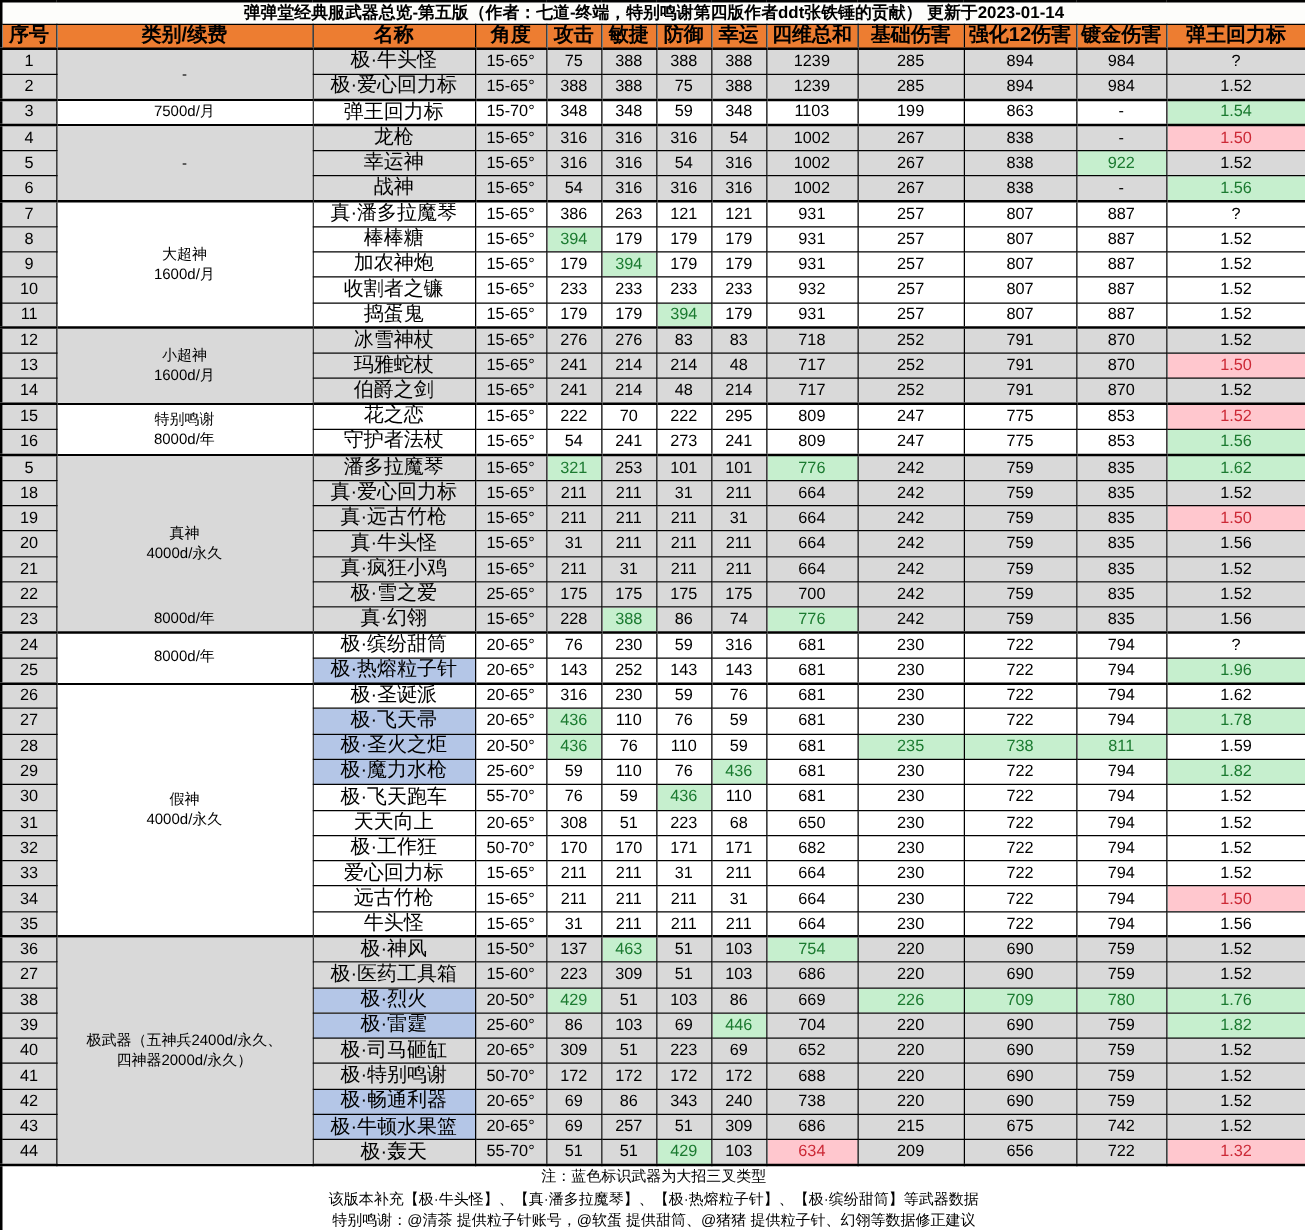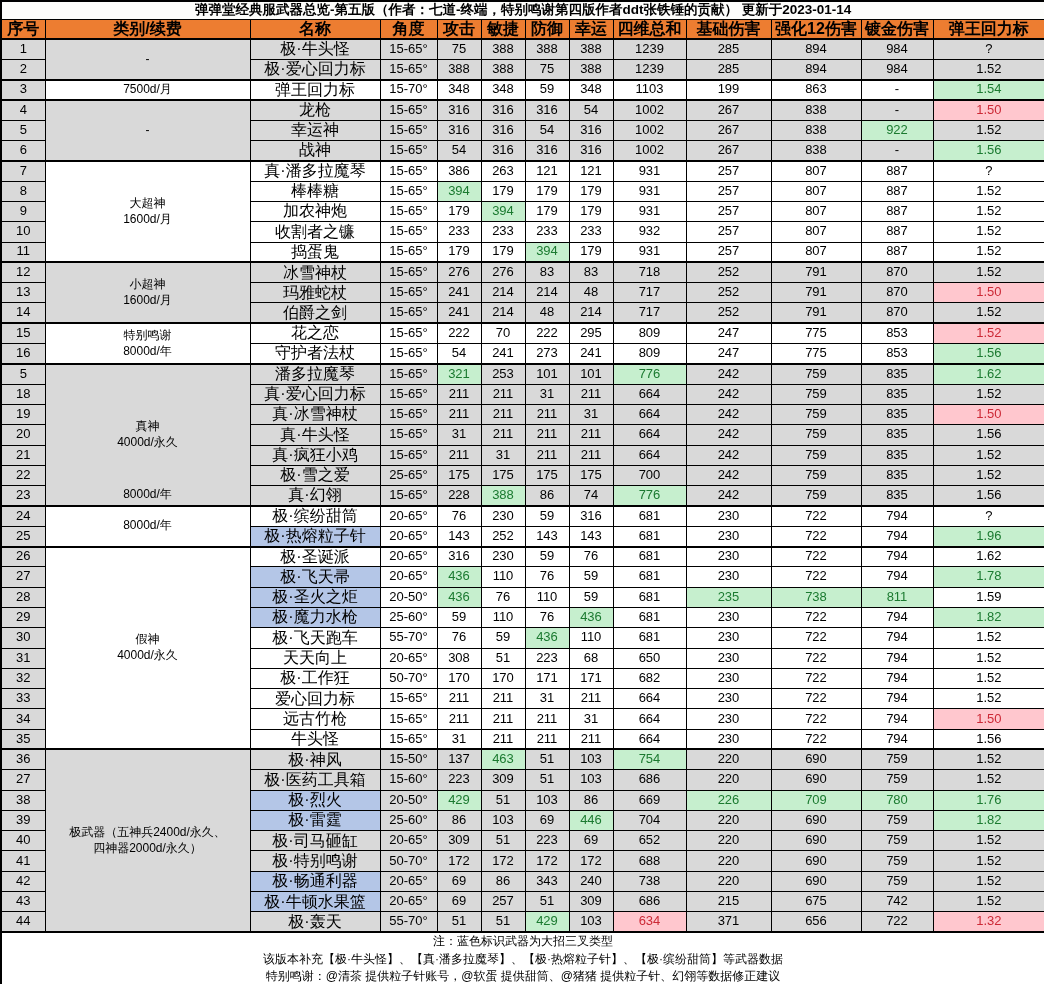--- a/index.html
+++ b/index.html
@@ -321,21 +321,21 @@
           <td class="gy">31</td>
           <td class="gy">211</td>
           <td class="gy">664</td>
           <td class="gy">242</td>
           <td class="gy">759</td>
           <td class="gy">835</td>
           <td class="gy">1.52</td>
         </tr>
         <tr>
           <td class="idx">19</td>
-          <td class="name gy">真·冰雪神杖</td>
+          <td class="name gy">真·远古竹枪</td>
           <td class="gy">15-65°</td>
           <td class="gy">211</td>
           <td class="gy">211</td>
           <td class="gy">211</td>
           <td class="gy">31</td>
           <td class="gy">664</td>
           <td class="gy">242</td>
           <td class="gy">759</td>
           <td class="gy">835</td>
           <td class="r">1.50</td>
@@ -683,21 +683,21 @@
         </tr>
         <tr>
           <td class="idx">44</td>
           <td class="name gy">极·轰天</td>
           <td class="gy">55-70°</td>
           <td class="gy">51</td>
           <td class="gy">51</td>
           <td class="g">429</td>
           <td class="gy">103</td>
           <td class="r">634</td>
-          <td class="gy">371</td>
+          <td class="gy">209</td>
           <td class="gy">656</td>
           <td class="gy">722</td>
           <td class="r">1.32</td>
         </tr>
       </tbody>
     <tfoot>
       <tr class="foot">
         <td colspan="13">
           <div>注：蓝色标识武器为大招三叉类型</div>
           <div>该版本补充【极·牛头怪】、【真·潘多拉魔琴】、【极·热熔粒子针】、【极·缤纷甜筒】等武器数据</div>

